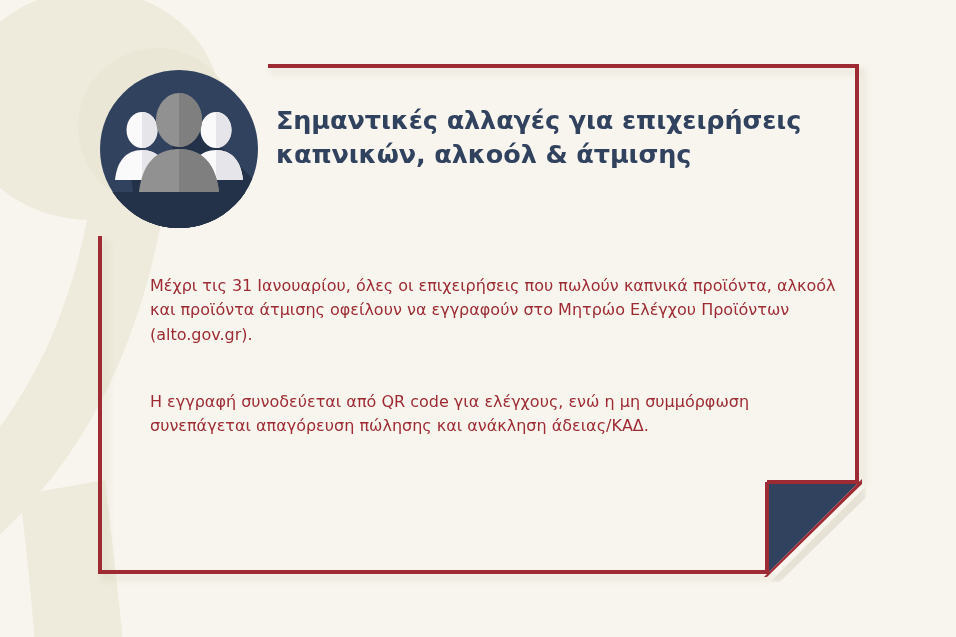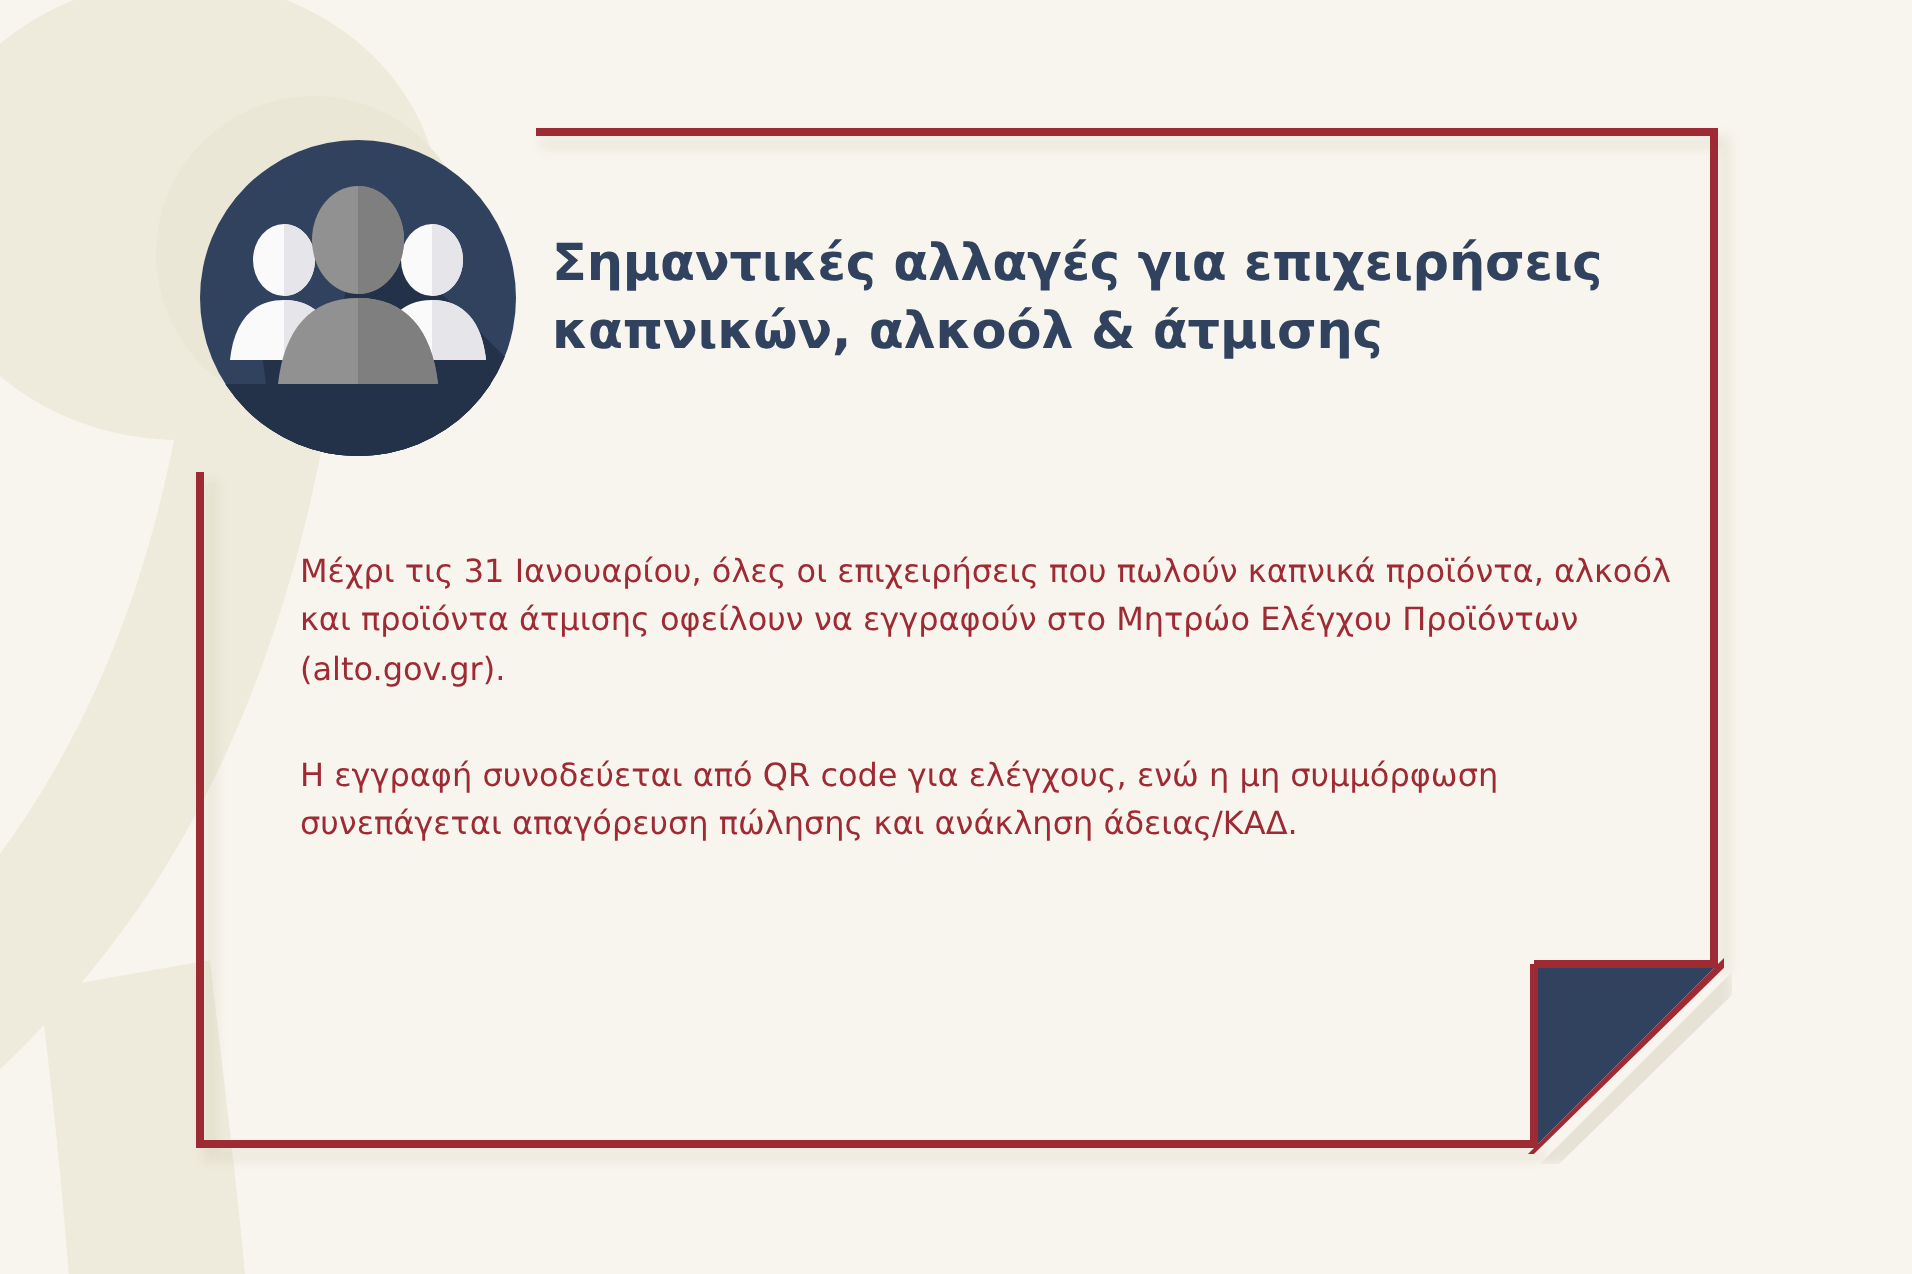--- a/index.html
+++ b/index.html
@@ -134,41 +134,41 @@
     height: 96px;
     background: rgba(170,160,130,0.22);
     clip-path: polygon(100% 0, 100% 12%, 10% 100%, 0 100%);
     filter: blur(3px);
   }
 
   
   .title {
     position: absolute;
     left: 276px;
-    top: 116px;
+    top: 104px;
     width: 560px;
     font-size: 25.5px;
     font-weight: bold;
     line-height: 1.32;
     color: #31425F;
     letter-spacing: -0.1px;
   }
 
   .body-block {
     position: absolute;
     left: 150px;
     top: 258px;
     width: 700px;
     color: #9E2B33;
     font-size: 16px;
     line-height: 1.52;
   }
 
   .body-para + .body-para {
-    margin-top: 29px;
+    margin-top: 43px;
   }
 </style>
 </head>
 <body>
 
 <div id="canvas">
 
   <svg class="bg-watermark" viewBox="0 0 440 600" preserveAspectRatio="none" aria-hidden="true">
     <path d="M 300 -140 C 300 80, 250 230, 170 330 C 110 405, 40 455, -30 480 L -30 400 C 30 375, 90 325, 135 255 C 190 170, 225 55, 225 -140 Z" fill="#EEEBDC"></path>
     <path d="M 225 330 C 235 420, 250 520, 250 640 L 160 640 C 160 520, 150 430, 140 345 Z" fill="#EEEBDC"></path>

